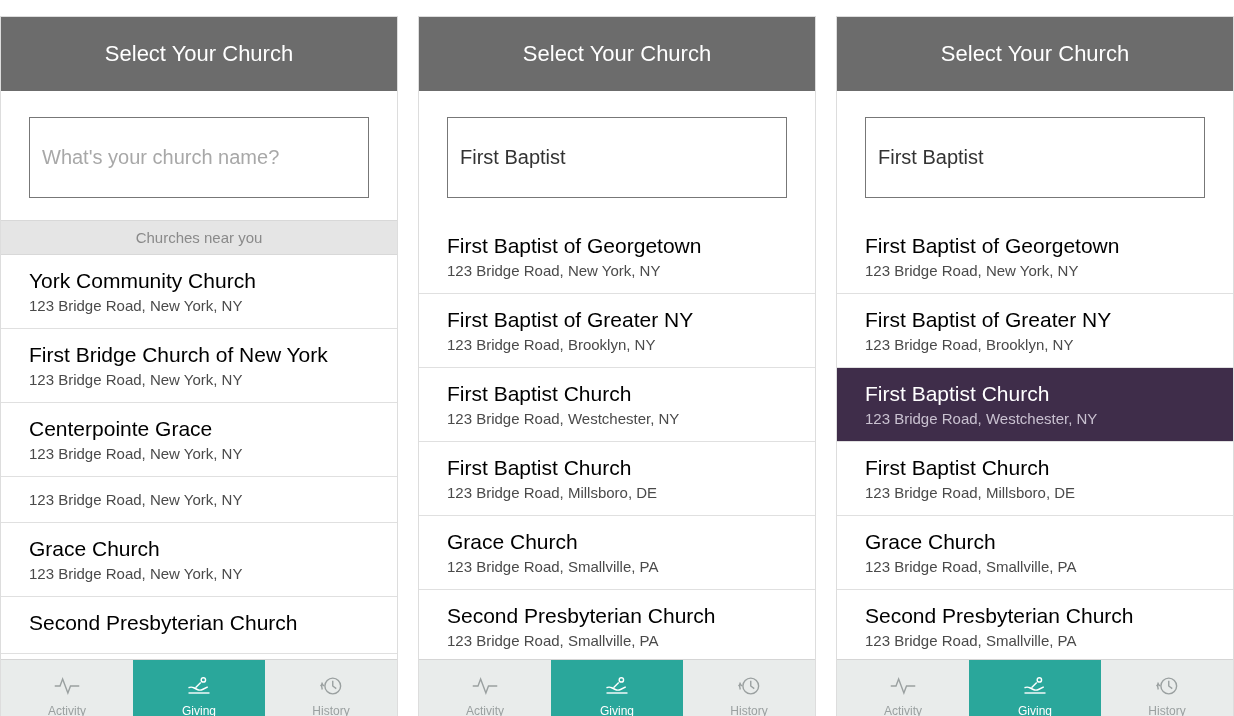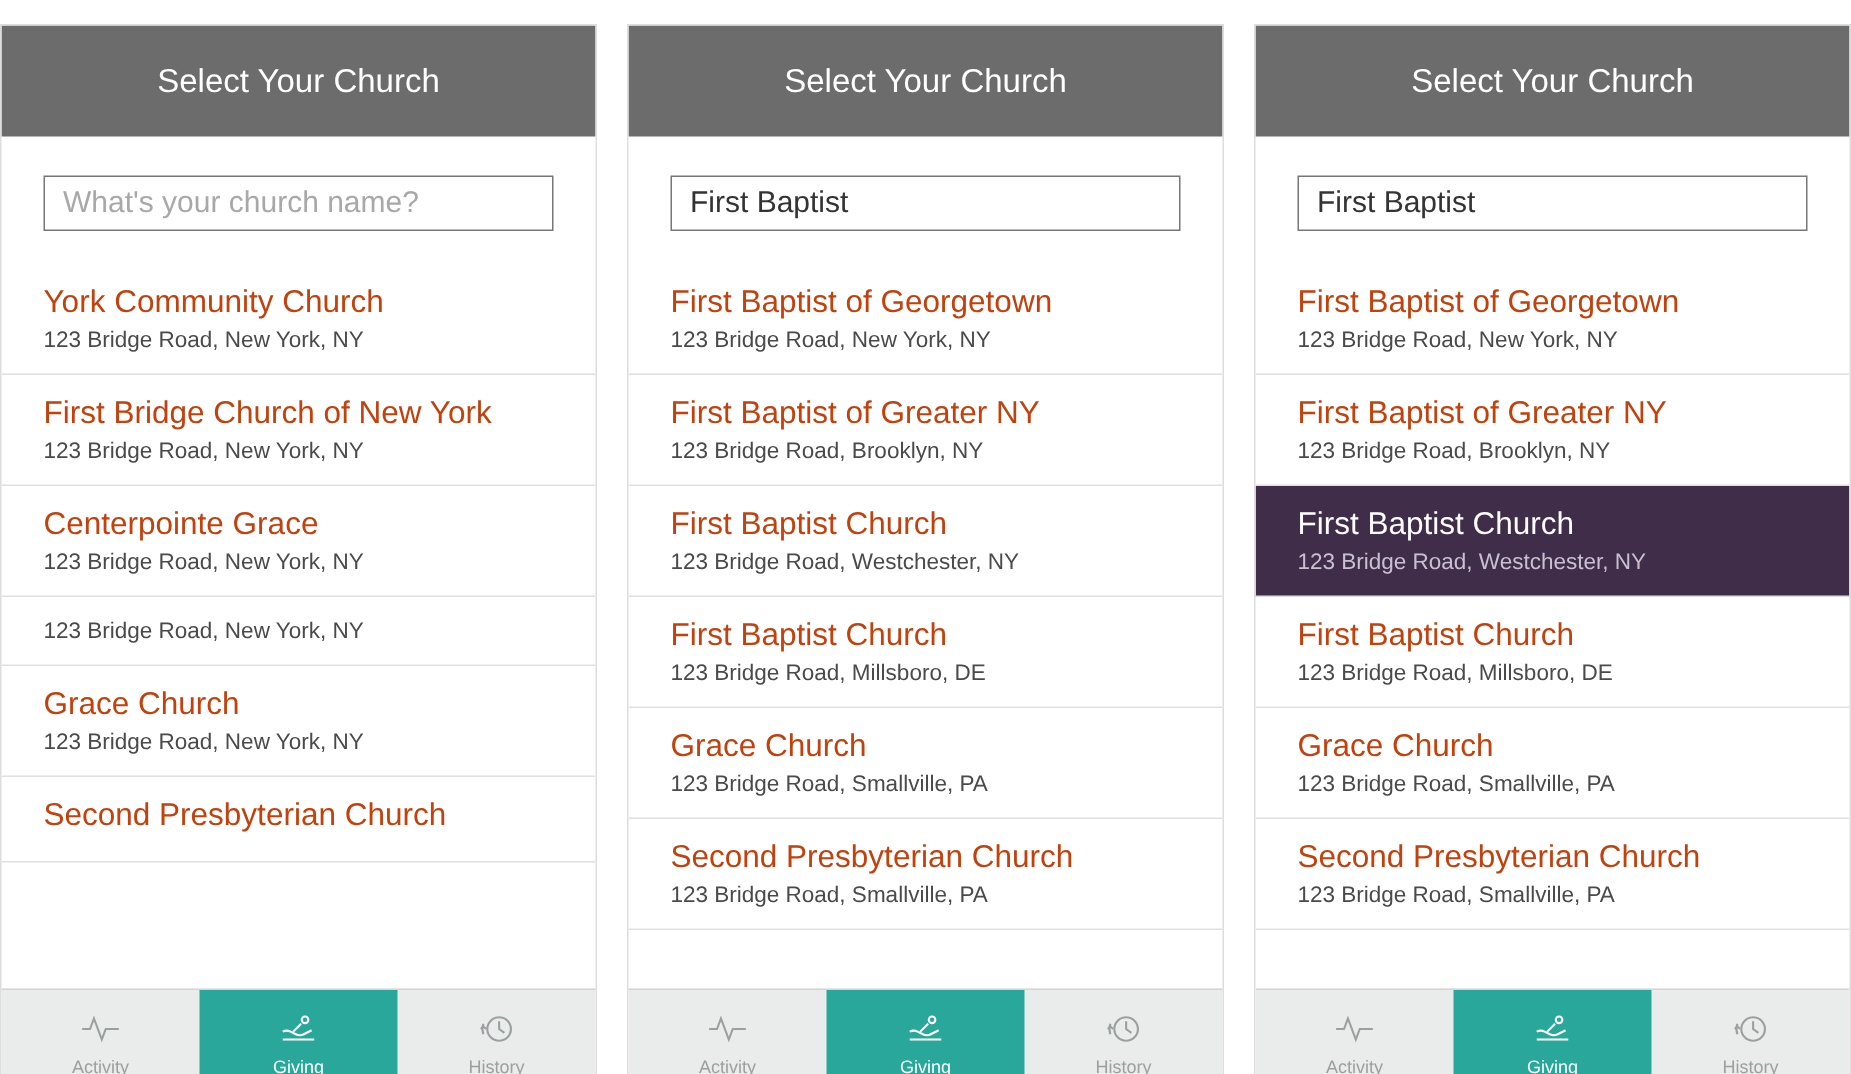--- a/index.html
+++ b/index.html
@@ -31,21 +31,21 @@
     text-align: center;
     padding: 24px 0;
   }
   .search-wrap {
     padding: 26px 28px 22px 28px;
   }
   .search-input {
     width: 100%;
     border: 1px solid #777;
     font-size: 20px;
-    padding: 6px 12px;
+    padding: 28px 12px;
     color: #333;
     outline: none;
   }
   .search-input::placeholder { color: #a8a8a8; }
   .section-label {
     background: #e5e5e5;
     color: #8a8a8a;
     font-size: 15px;
     text-align: center;
     padding: 8px 0;
@@ -55,21 +55,21 @@
   .list {
     flex: 1;
     overflow: hidden;
   }
   .row {
     border-bottom: 1px solid #e0e0e0;
     padding: 14px 28px 14px 28px;
     cursor: pointer;
   }
   .row-name {
-    color: #c2410c;
+    color: #000000;
     font-size: 21px;
     font-weight: 400;
     margin-bottom: 4px;
   }
   .row-addr {
     color: #4a4a4a;
     font-size: 15px;
   }
   .row.selected {
     background: #3f2d4a;
@@ -102,20 +102,21 @@
   .tab svg { stroke: #9aa0a0; fill: none; stroke-width: 1.6; }
 </style>
 </head>
 <body>
 
 <div class="screen">
   <div class="header">Select Your Church</div>
   <div class="search-wrap">
     <input class="search-input" placeholder="What's your church name?" style="">
   </div>
+  <div class="section-label">Churches near you</div>
   <div class="list">
       <div class="row">
         <div class="row-name">York Community Church</div>
         <div class="row-addr">123 Bridge Road, New York, NY</div>
       </div>
       <div class="row">
         <div class="row-name">First Bridge Church of New York</div>
         <div class="row-addr">123 Bridge Road, New York, NY</div>
       </div>
       <div class="row">

